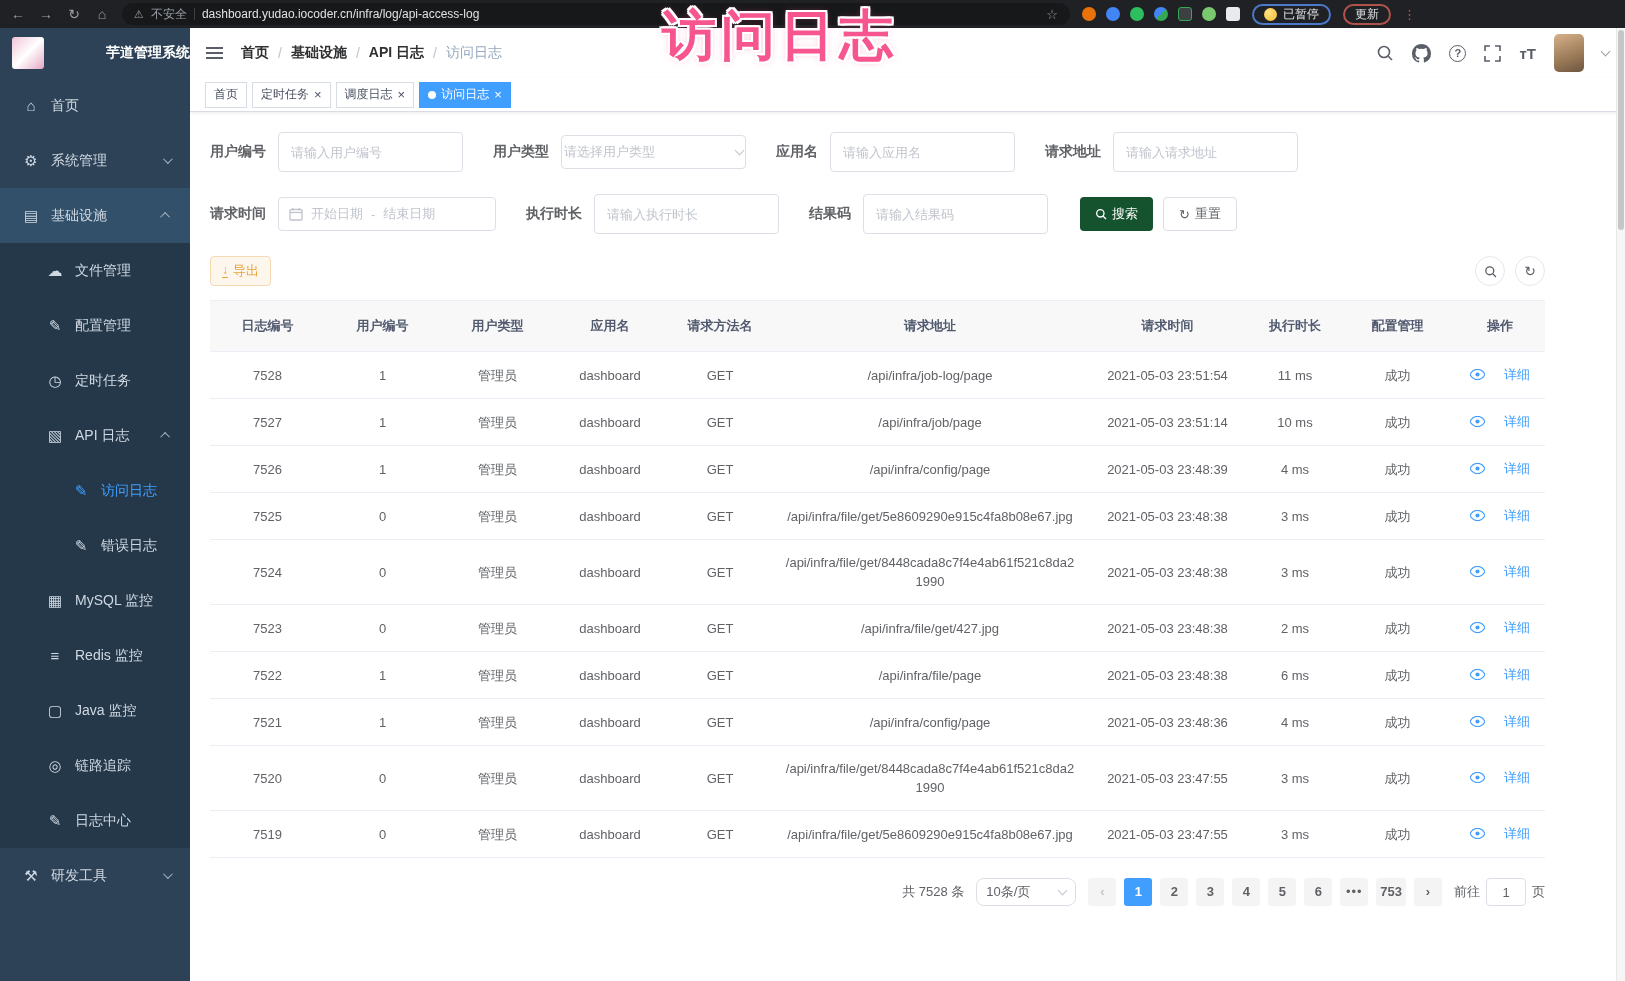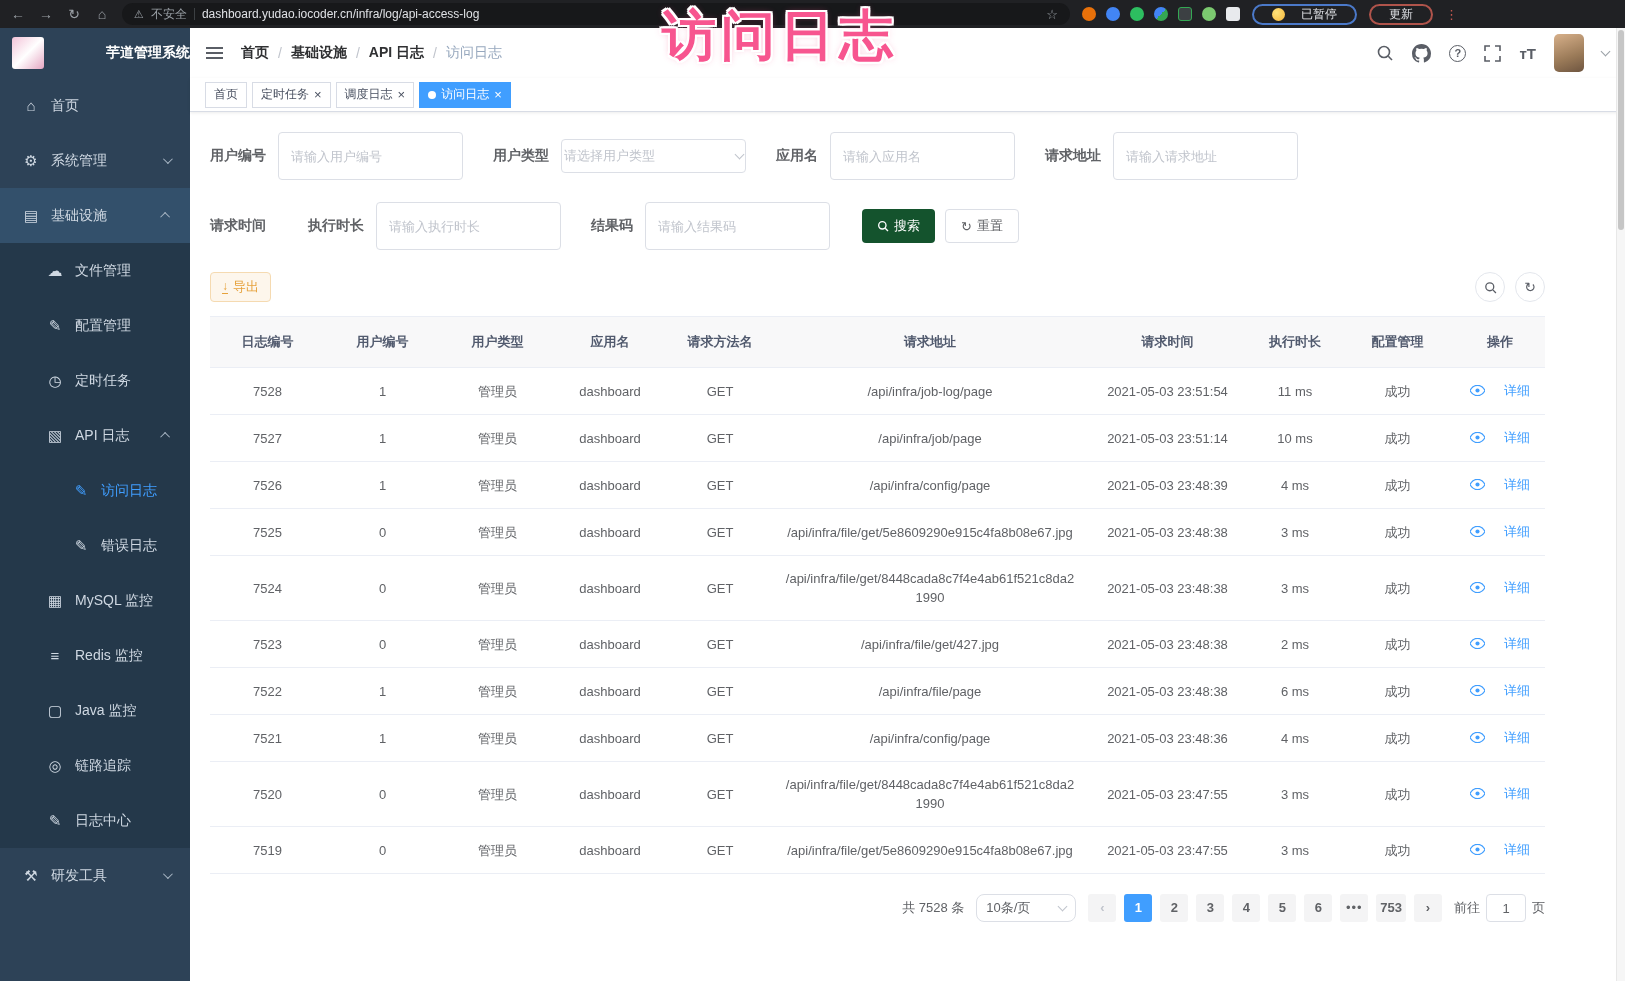--- a/index.html
+++ b/index.html
@@ -8,21 +8,21 @@
 
 .browser-bar{height:28px;background:#202124;display:flex;align-items:center;padding:0 10px;gap:12px;position:relative;z-index:5;}
 .nav-ic{color:#9aa0a6;font-size:14px;width:16px;text-align:center;line-height:1;}
 .omnibox{flex:0 0 948px;height:22px;background:#17181a;border-radius:12px;display:flex;align-items:center;padding:0 12px;gap:7px;color:#9aa0a6;font-size:12px;}
 .omni-warn{font-size:11px;color:#9aa0a6;}
 .omni-div{width:1px;height:12px;background:#3c4043;}
 .omni-url{color:#dfe1e5;white-space:nowrap;}
 .omni-star{margin-left:auto;color:#9aa0a6;font-size:13px;}
 .ext-row{display:flex;align-items:center;gap:10px;}
 .ext-dot{width:14px;height:14px;border-radius:50%;}
-.pill{height:21px;border-radius:12px;display:flex;align-items:center;padding:0 18px;font-size:12px;color:#dfe1e5;gap:16px;white-space:nowrap;}
+.pill{height:21px;border-radius:12px;display:flex;align-items:center;padding:0 10px;font-size:12px;color:#dfe1e5;gap:6px;white-space:nowrap;}
 .pill.paused{border:2px solid #4b79c9;}
 .pill.update{border:2px solid #b0544b;}
 .emoji{width:13px;height:13px;border-radius:50%;background:radial-gradient(circle at 35% 35%,#ffe27a,#f6b73c);}
 .kebab{color:#c4584f;font-size:13px;letter-spacing:0;}
 
 
 .app{display:flex;height:953px;position:relative;}
 .sidebar{width:190px;background:#2d4257;flex-shrink:0;overflow:hidden;}
 .logo-row{height:50px;display:flex;align-items:center;padding-left:12px;gap:10px;justify-content:space-between;}
 .logo-img{width:32px;height:32px;border-radius:3px;background:linear-gradient(135deg,#f3c3d8,#ffffff 50%,#e5a6c2);flex-shrink:0;}
@@ -61,21 +61,21 @@
 .tag{height:26px;display:inline-flex;align-items:center;padding:0 8px;border:1px solid #d8dce5;background:#fff;color:#495060;font-size:12px;gap:5px;cursor:pointer;}
 .tag .dot{width:8px;height:8px;border-radius:50%;background:#fff;}
 .tag.active{background:#409eff;border-color:#409eff;color:#fff;}
 .tag-close{font-size:13px;line-height:1;}
 
 
 .content{flex:1;padding:20px 20px 0;overflow:hidden;}
 .filter-row{display:flex;align-items:center;margin-bottom:22px;}
 .f-group{display:flex;align-items:center;margin-right:30px;}
 .f-label{font-size:14px;color:#606266;font-weight:700;margin-right:12px;white-space:nowrap;}
-.f-input{height:48px;border:1px solid #dcdfe6;border-radius:4px;padding:0 12px;font-size:13px;color:#606266;width:185px;outline:none;background:#fff;}
+.f-input{height:40px;border:1px solid #dcdfe6;border-radius:4px;padding:0 12px;font-size:13px;color:#606266;width:185px;outline:none;background:#fff;}
 .f-input::placeholder{color:#c0c4cc;}
 .f-select{width:185px;height:34px;border:1px solid #dcdfe6;border-radius:4px;display:flex;align-items:center;justify-content:space-between;padding:0 2px;color:#c0c4cc;font-size:13px;background:#fff;cursor:pointer;}
 .sel-caret{width:7px;height:7px;border-right:1.5px solid #c0c4cc;border-bottom:1.5px solid #c0c4cc;transform:rotate(45deg);margin-top:-3px;}
 .f-range{width:218px;height:34px;border:1px solid #dcdfe6;border-radius:4px;display:flex;align-items:center;padding:0 10px;gap:8px;font-size:13px;color:#c0c4cc;background:#fff;}
 .range-sep{color:#c0c4cc;}
 .btn{height:34px;border-radius:4px;display:inline-flex;align-items:center;justify-content:center;font-size:13px;cursor:pointer;border:none;gap:5px;}
 .btn-primary{background:#14532d;color:#fff;padding:12px 15px;margin-left:2px;}
 .btn-plain{background:#fff;border:1px solid #dcdfe6;color:#606266;padding:0 15px;margin-left:10px;}
 .btn-warning{background:#fdf6ec;border:1px solid #f5dab1;color:#e6a23c;height:30px;padding:0 11px;border-radius:4px;display:inline-flex;align-items:center;gap:5px;font-size:13px;cursor:pointer;}
 .dl-arrow{border-bottom:1.5px solid currentColor;line-height:1;padding-bottom:1px;font-size:12px;}
@@ -291,20 +291,31 @@
         </div>
         <div class="f-group">
           <span class="f-label">请求地址</span>
           <input class="f-input" placeholder="请输入请求地址" style="">
         </div>
       </div>
 
       <div class="filter-row">
         <div class="f-group">
           <span class="f-label">请求时间</span>
+          <div class="f-range">
+            <svg width="14" height="14" viewBox="0 0 14 14" fill="none" stroke="#c0c4cc" stroke-width="1.3">
+                <rect x="1" y="2.5" width="12" height="10.5" rx="1"></rect>
+                <line x1="1" y1="5.5" x2="13" y2="5.5"></line>
+                <line x1="4" y1="1" x2="4" y2="3.5"></line>
+                <line x1="10" y1="1" x2="10" y2="3.5"></line>
+              </svg>
+            <span>开始日期</span>
+            <span class="range-sep">-</span>
+            <span>结束日期</span>
+          </div>
         </div>
         <div class="f-group">
           <span class="f-label">执行时长</span>
           <input class="f-input" placeholder="请输入执行时长" style="">
         </div>
         <div class="f-group">
           <span class="f-label">结果码</span>
           <input class="f-input" placeholder="请输入结果码" style="">
         </div>
         <button class="btn btn-primary">

